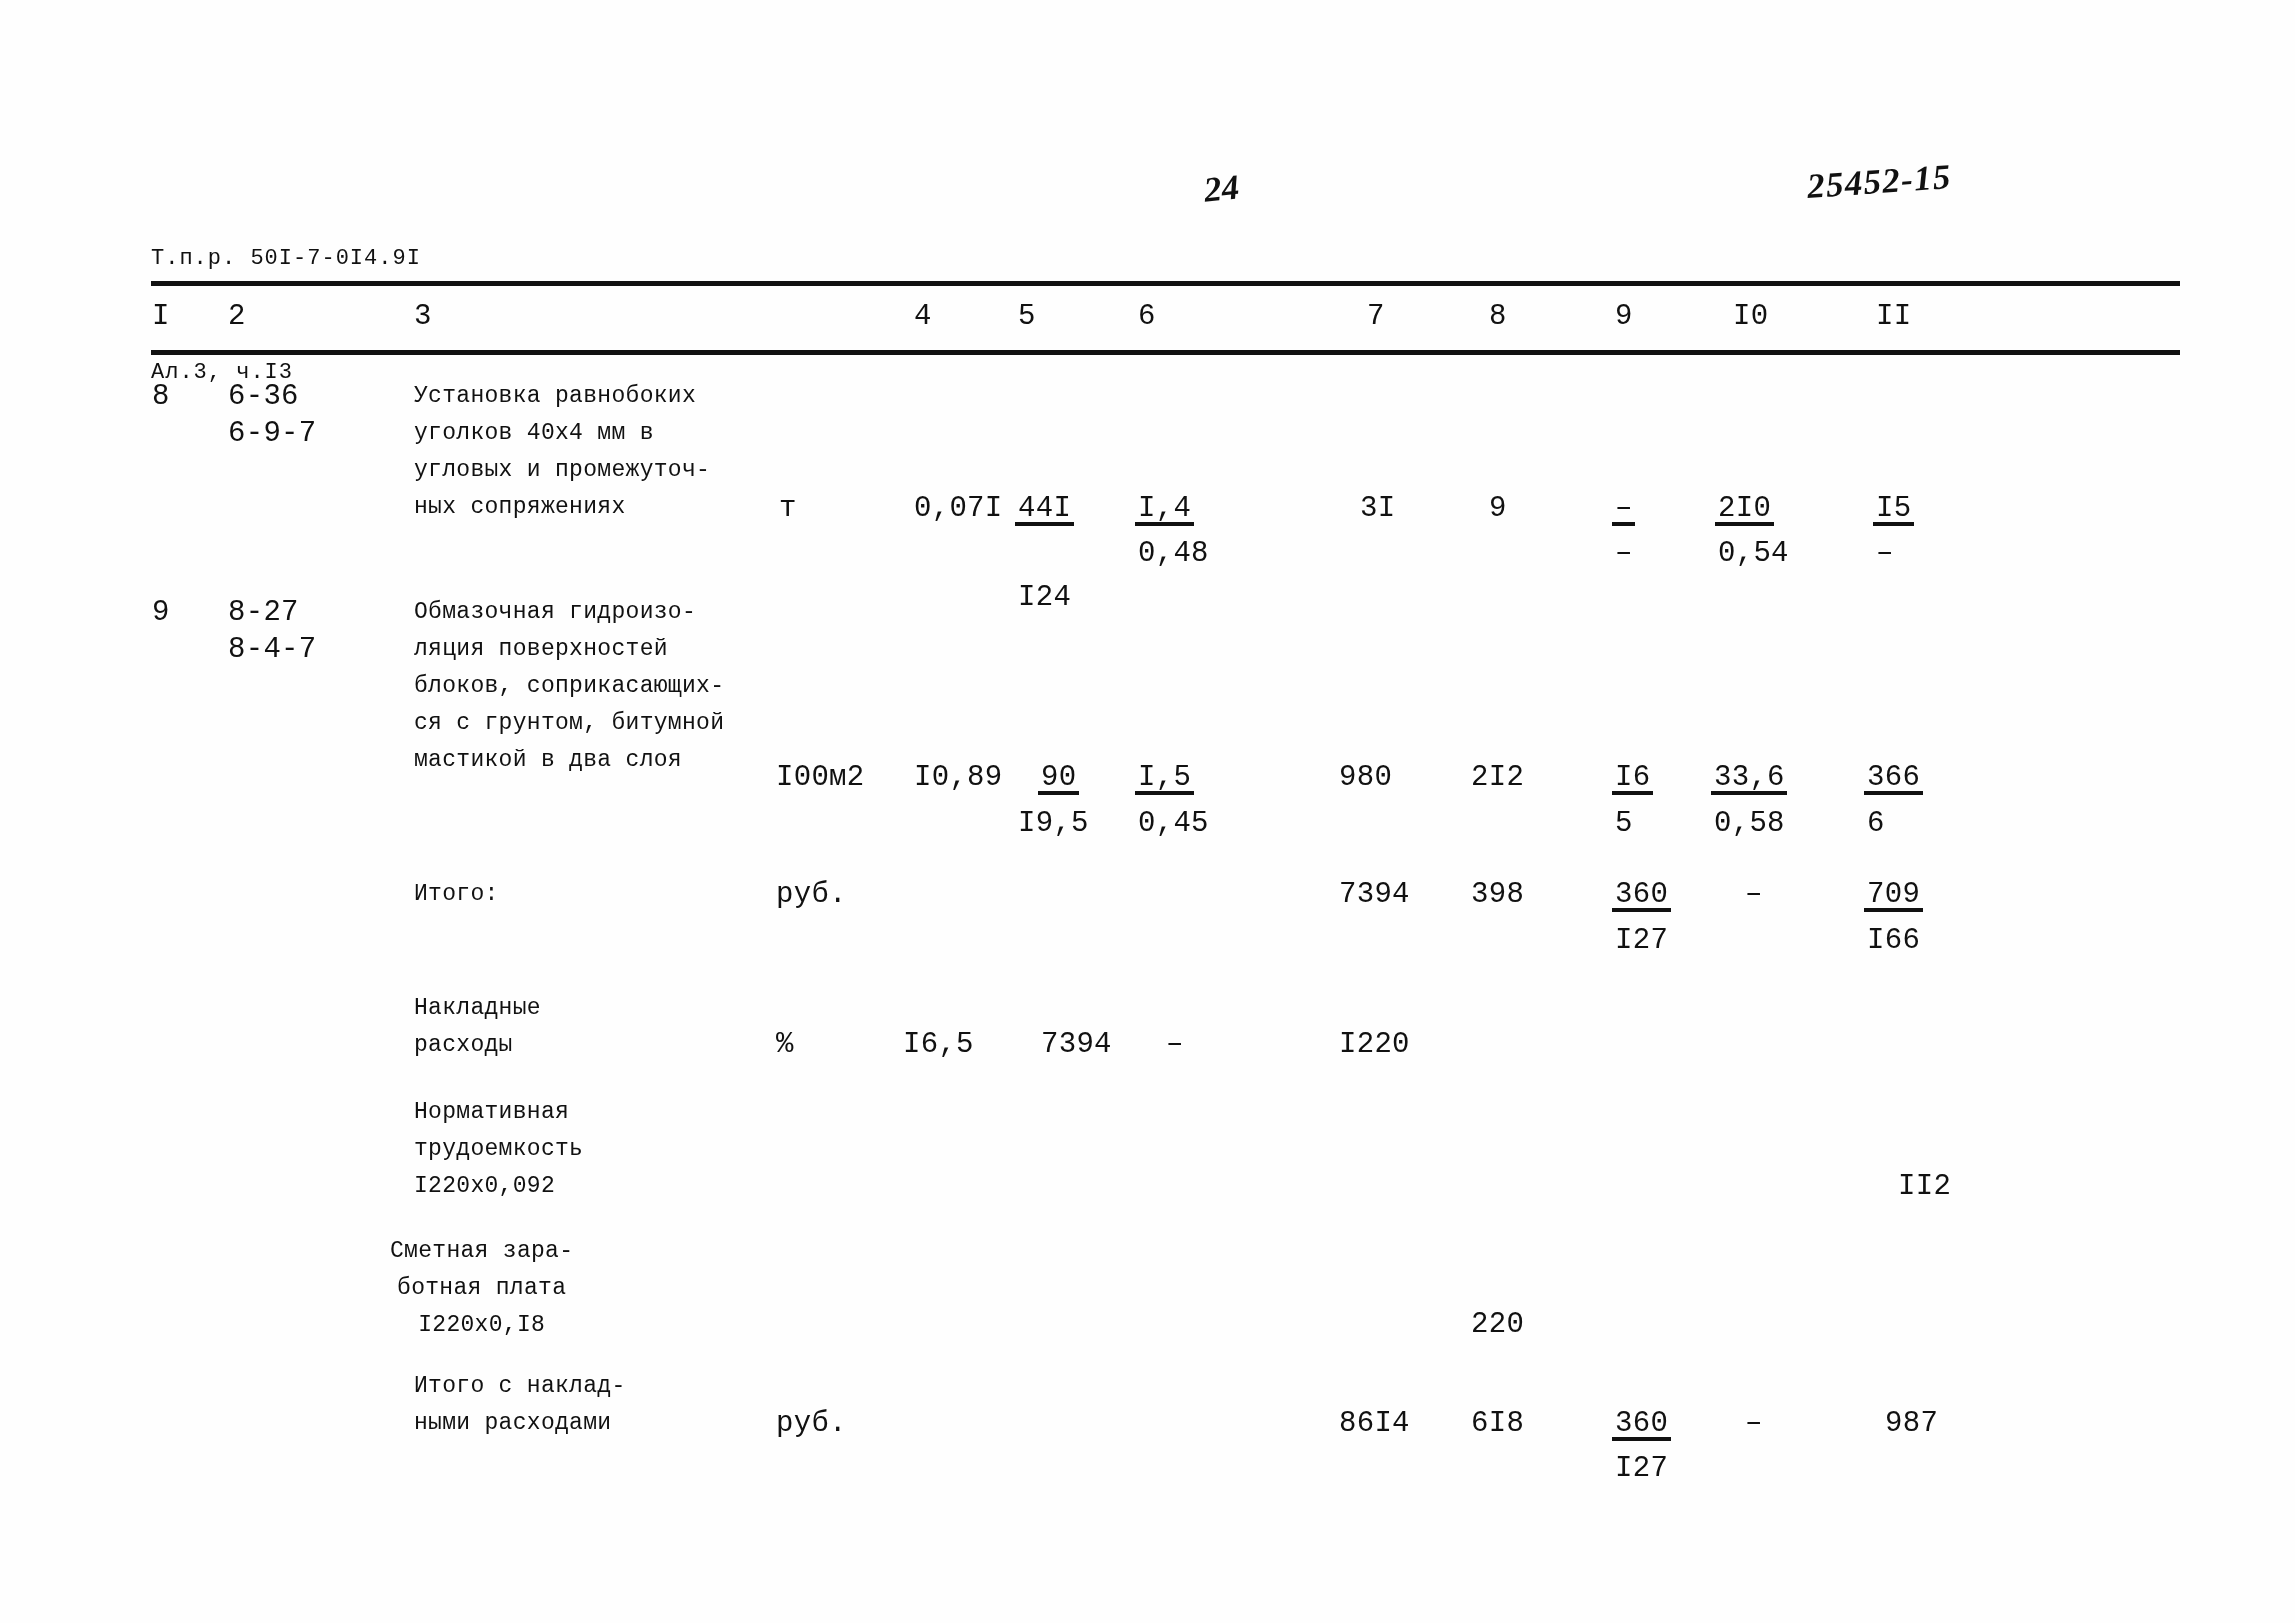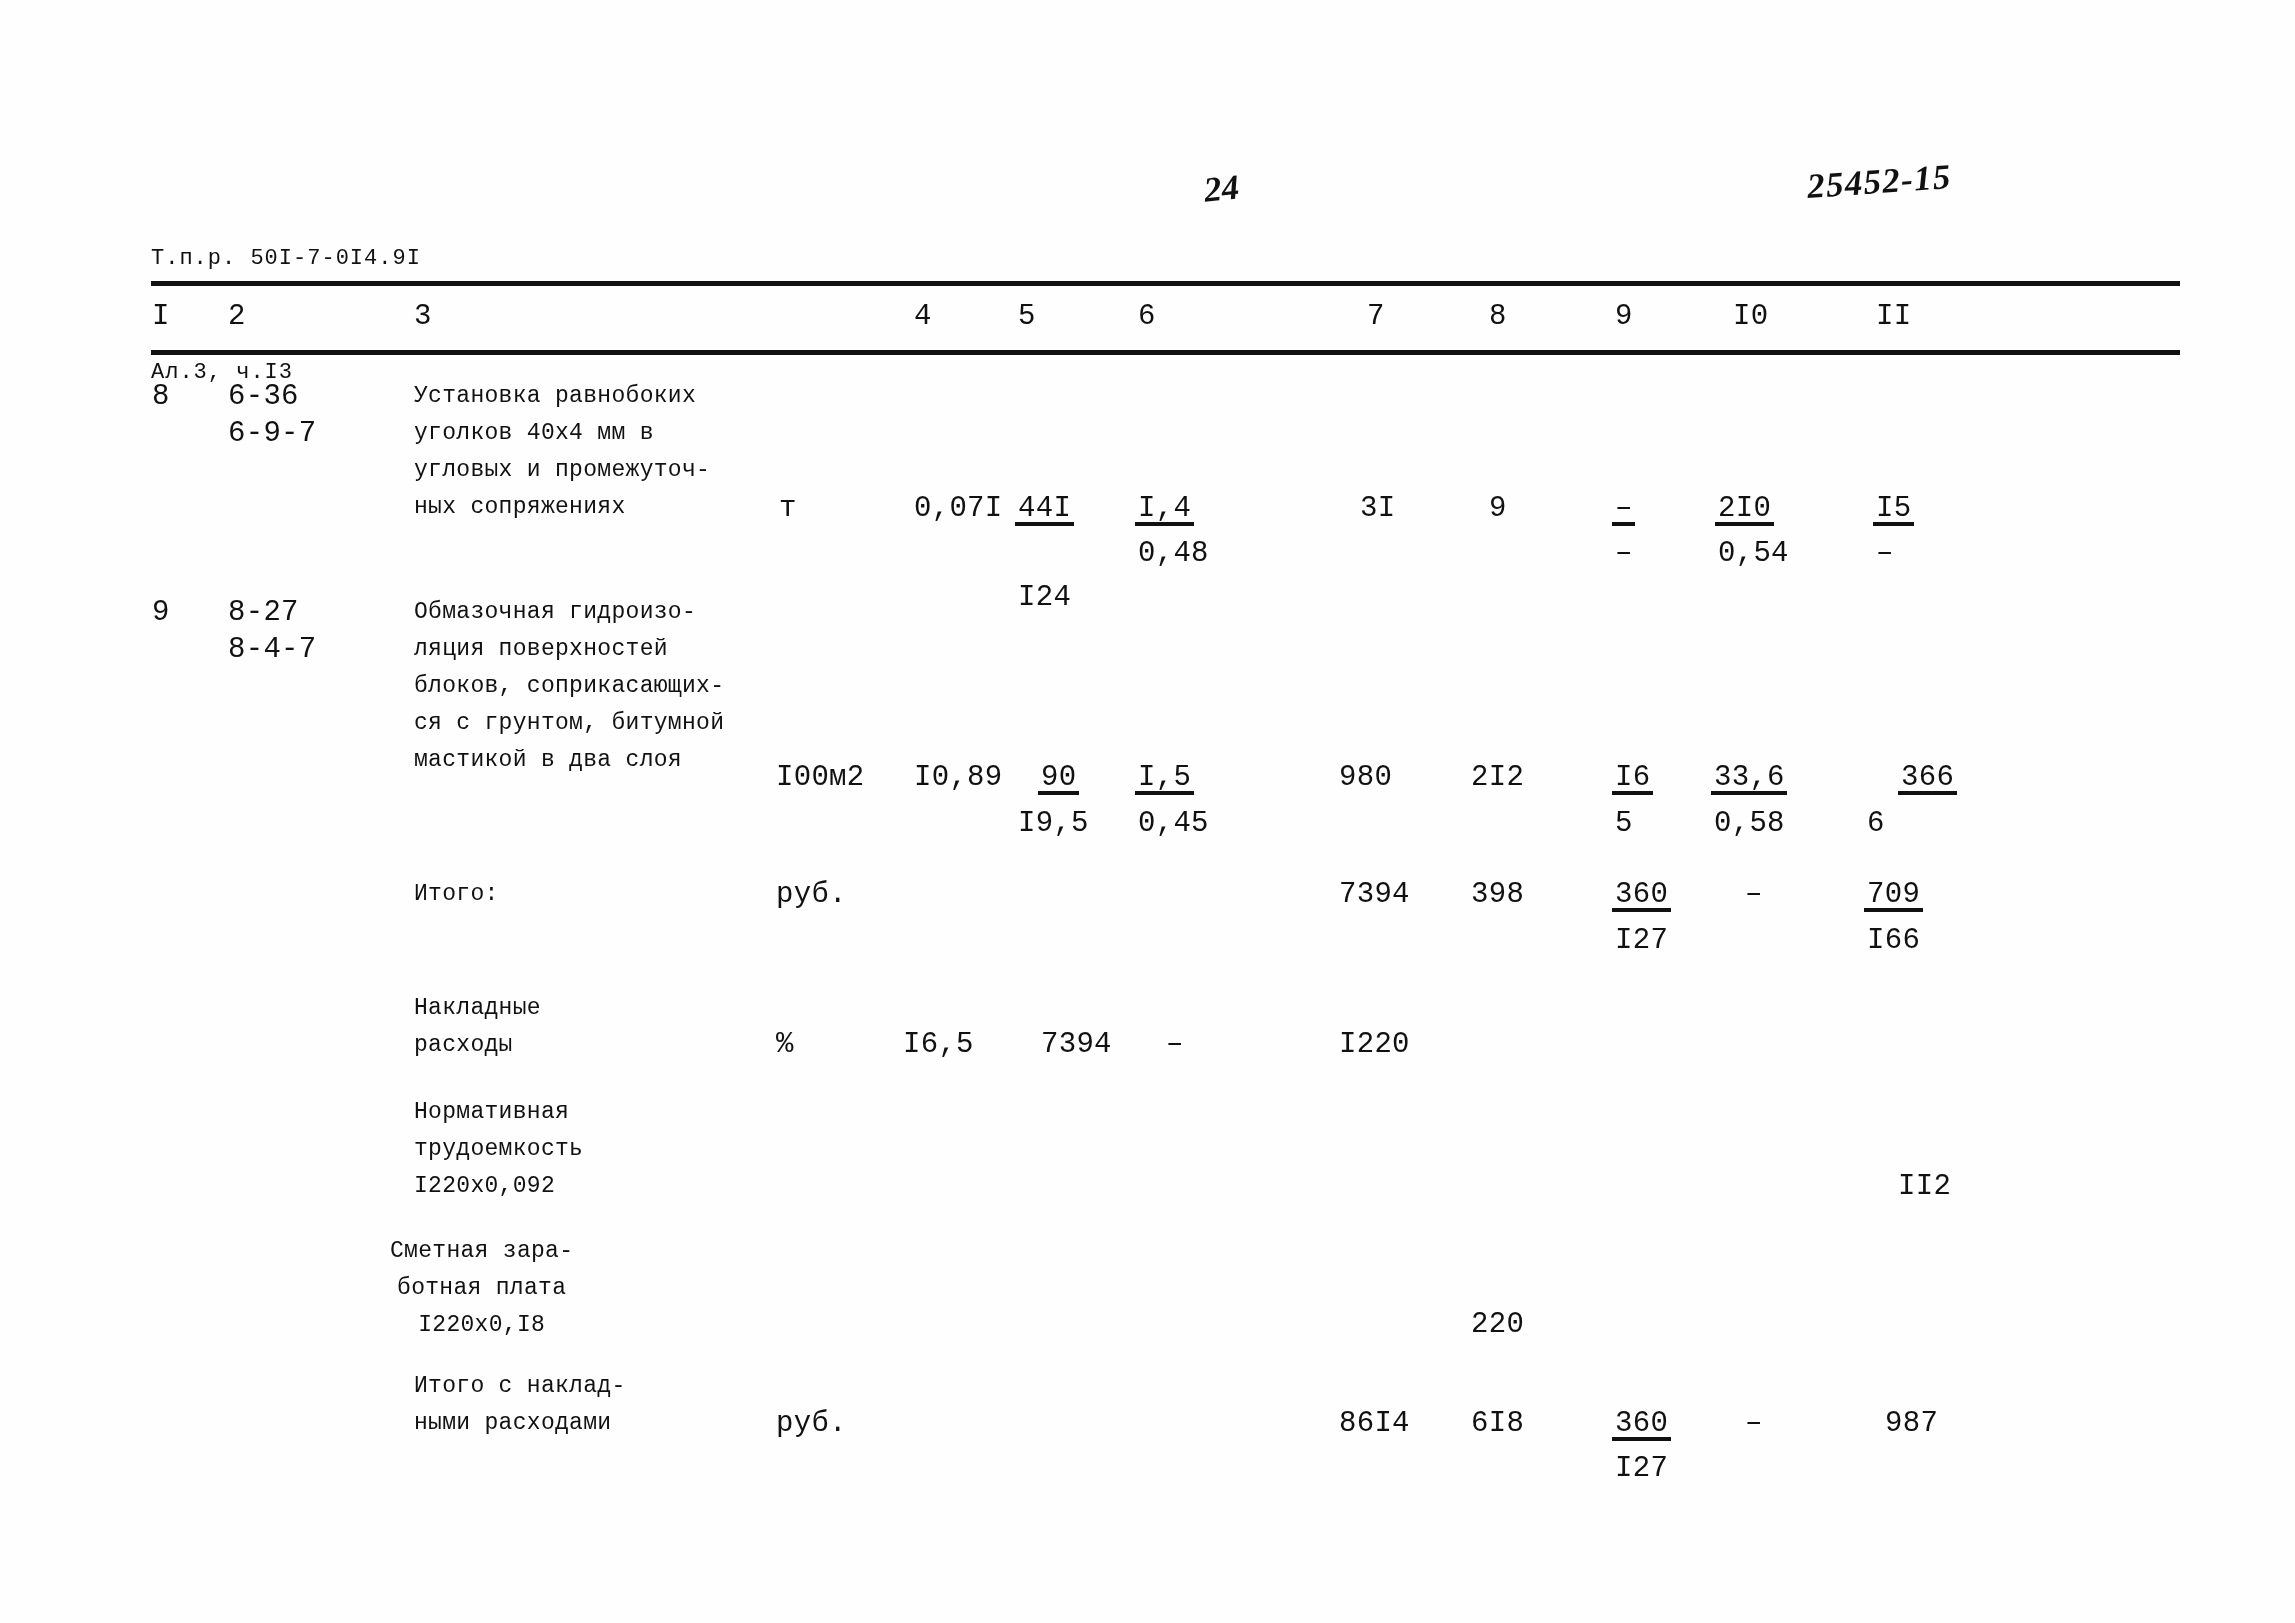--- a/index.html
+++ b/index.html
@@ -164,21 +164,21 @@
     <div class="cell num" style="left:1041px; top:759px;"><span class="u">90</span></div>
     <div class="cell num" style="left:1018px; top:805px;">I9,5</div>
     <div class="cell num" style="left:1138px; top:759px;"><span class="u">I,5</span></div>
     <div class="cell num" style="left:1138px; top:805px;">0,45</div>
     <div class="cell num" style="left:1339px; top:759px;">980</div>
     <div class="cell num" style="left:1471px; top:759px;">2I2</div>
     <div class="cell num" style="left:1615px; top:759px;"><span class="u">I6</span></div>
     <div class="cell num" style="left:1615px; top:805px;">5</div>
     <div class="cell num" style="left:1714px; top:759px;"><span class="u">33,6</span></div>
     <div class="cell num" style="left:1714px; top:805px;">0,58</div>
-    <div class="cell num" style="left:1867px; top:759px;margin-left:34px;"><span class="u">366</span></div>
+    <div class="cell num" style="left:1867px; top:759px;"><span class="u">366</span></div>
     <div class="cell num" style="left:1867px; top:805px;">6</div>
 
     <div class="desc cell" style="left:414px; top:876px;">Итого:</div>
     <div class="cell" style="left:776px; top:876px;">руб.</div>
     <div class="cell num" style="left:1339px; top:876px;">7394</div>
     <div class="cell num" style="left:1471px; top:876px;">398</div>
     <div class="cell num" style="left:1615px; top:876px;"><span class="u">360</span></div>
     <div class="cell num" style="left:1615px; top:922px;">I27</div>
     <div class="cell num" style="left:1745px; top:876px;">–</div>
     <div class="cell num" style="left:1867px; top:876px;"><span class="u">709</span></div>

